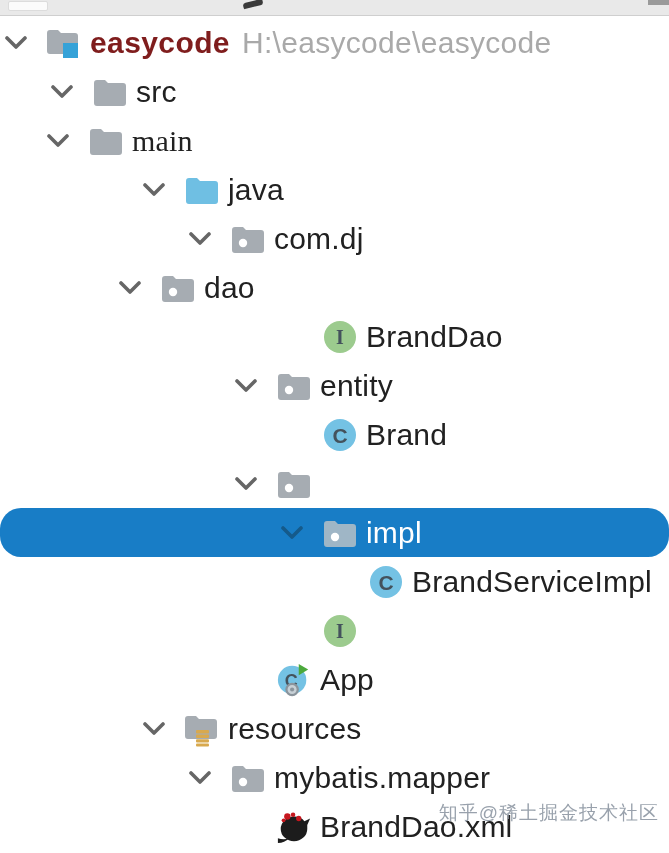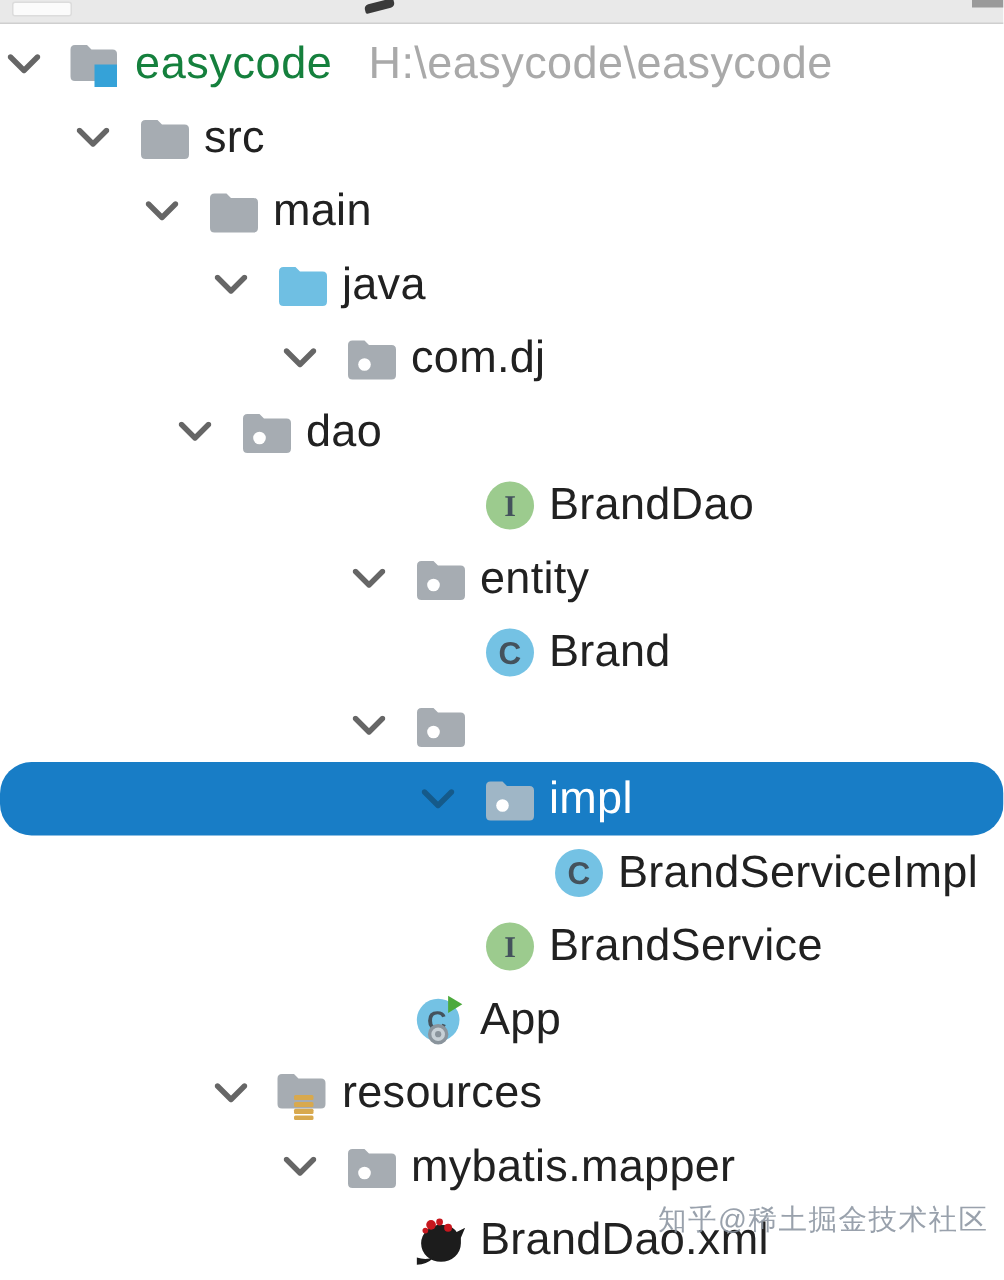--- a/index.html
+++ b/index.html
@@ -34,23 +34,23 @@
   }
   .row .chev svg{display:block;}
   .row .icon{
     width:36px;min-width:36px;height:36px;margin-left:16px;
     display:flex;align-items:center;justify-content:center;position:relative;
   }
   .row .icon svg{display:block;}
   .row .label{
     margin-left:8px;font-size:30px;color:#212121;letter-spacing:0.2px;
   }
-  .row .label.bold{font-weight:400;color:#15803d;letter-spacing:0.4px;}
+  .row .label.bold{font-weight:700;color:#7f1d1d;letter-spacing:0.4px;}
   .row .path{
-    margin-left:24px;font-size:30px;color:#a9a9a9;letter-spacing:0.3px;
+    margin-left:12px;font-size:30px;color:#a9a9a9;letter-spacing:0.3px;
   }
   .row.selected{color:#ffffff;border-radius:21px;}
   .row.selected .label{color:#ffffff;}
   .watermark{
     position:absolute;right:10px;top:800px;
     font-size:19px;color:#8b95a1;opacity:.88;letter-spacing:1px;
     filter:blur(.4px);
   }
 </style>
 </head>
@@ -84,21 +84,21 @@
     <polyline points="2,2 11,11 20,2" fill="none" stroke="#666666" stroke-width="3.6" stroke-linecap="round" stroke-linejoin="round"></polyline>
         </svg>
       </span>
       <span class="icon">
         <svg width="34" height="30" viewBox="0 0 34 30">
     <path d="M1 6 q0 -3 3 -3 h8 l3 3 h15 q3 0 3 3 v17 q0 3 -3 3 h-26 q-3 0 -3 -3 z" fill="#a6acb2"></path>
     </svg>
       </span>
       <span class="label">src</span>
     </div>
-    <div class="row" style="padding-left: 94px;">
+    <div class="row" style="padding-left: 44px; font-family: Liberation Serif, serif;">
       <span class="chev">
         <svg width="22" height="14" viewBox="0 0 22 14">
     <polyline points="2,2 11,11 20,2" fill="none" stroke="#666666" stroke-width="3.6" stroke-linecap="round" stroke-linejoin="round"></polyline>
         </svg>
       </span>
       <span class="icon">
         <svg width="34" height="30" viewBox="0 0 34 30">
     <path d="M1 6 q0 -3 3 -3 h8 l3 3 h15 q3 0 3 3 v17 q0 3 -3 3 h-26 q-3 0 -3 -3 z" fill="#a6acb2"></path>
     </svg>
       </span>
@@ -217,21 +217,20 @@
       <span class="label">BrandServiceImpl</span>
     </div>
     <div class="row" style="padding-left: 278px;">
       <span class="chev"></span>
       <span class="icon">
         <svg width="34" height="34" viewBox="0 0 34 34">
       <circle cx="17" cy="17" r="16" fill="#9ccb8e"></circle>
       <text x="17" y="24" text-anchor="middle" font-family="'Liberation Serif','DejaVu Serif',serif" font-size="20" font-weight="700" fill="#44525c">I</text>
         </svg>
       </span>
-      <span class="label">BrandService</span>
     </div>
     <div class="row" style="padding-left: 232px;">
       <span class="chev"></span>
       <span class="icon">
         <svg width="38" height="38" viewBox="0 0 38 38">
       <circle cx="17" cy="19" r="15" fill="#74c2e4"></circle>
       <text x="16" y="26" text-anchor="middle" font-family="'Liberation Sans','DejaVu Sans',sans-serif" font-size="19" font-weight="700" fill="#44525c">C</text>
       <path d="M24 2 l10 6 -10 6 z" fill="#4ca93c"></path>
       <g stroke="#8a949c" stroke-width="2.4" fill="#c7d0d6">
         <circle cx="17" cy="29" r="6"></circle>

